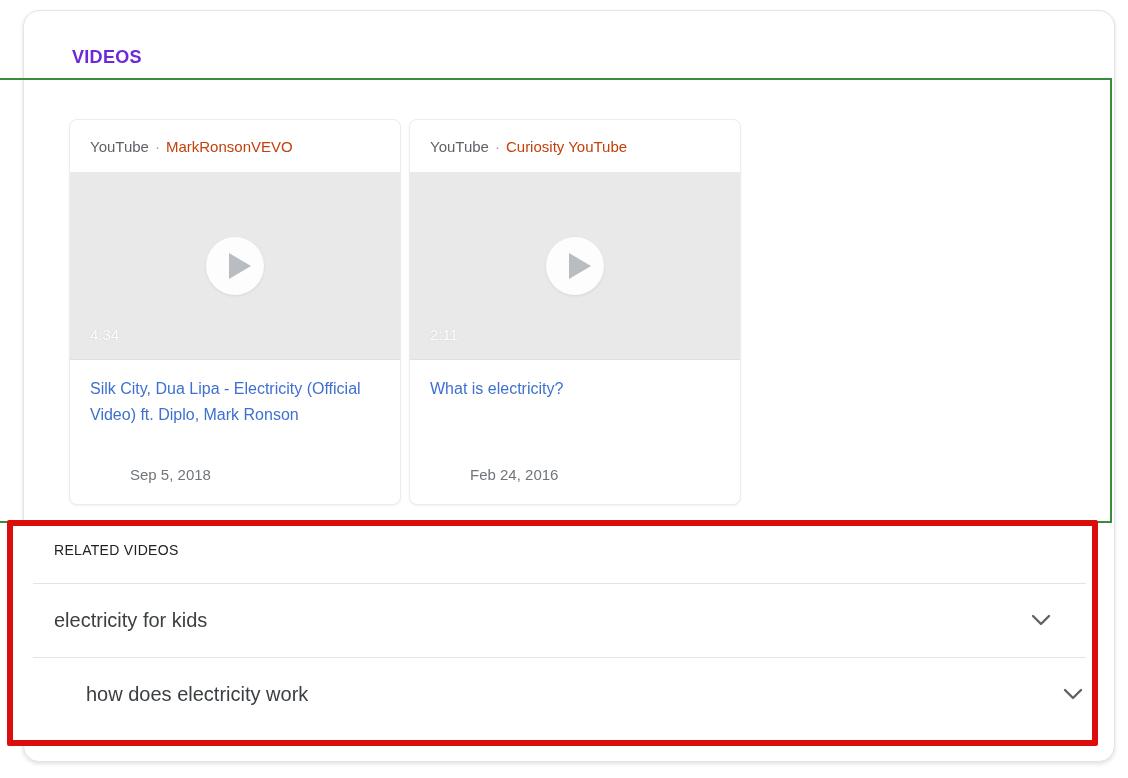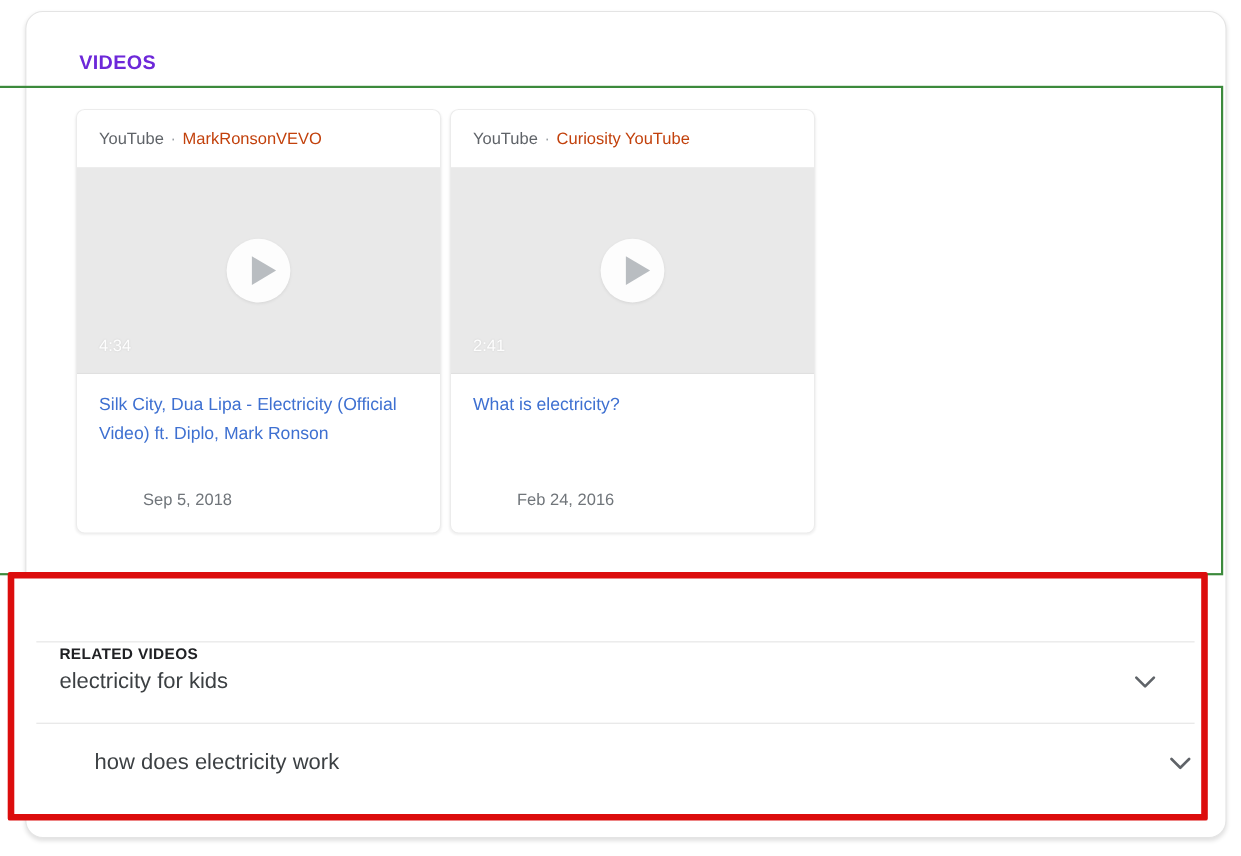--- a/index.html
+++ b/index.html
@@ -12,21 +12,21 @@
          box-shadow:0 2px 4px rgba(0,0,0,.12);}
 
   .videos-title{position:absolute;left:48px;top:36px;font-size:18px;font-weight:bold;
                 color:#6d28d9;letter-spacing:.3px;}
 
   
   .green-box{position:absolute;left:-10px;top:78px;width:1118px;height:441px;
              border:2px solid var(--green);pointer-events:none;z-index:5;}
 
   
-  .cards-row{position:absolute;left:45px;top:88px;display:flex;gap:8px;}
+  .cards-row{position:absolute;left:45px;top:108px;display:flex;gap:8px;}
   .video-card{width:330px;height:384px;background:#fff;border:1px solid #ececec;
               border-radius:8px;overflow:hidden;box-shadow:0 1px 2px rgba(0,0,0,.06);
               position:relative;}
   .vc-header{height:52px;display:flex;align-items:center;padding:0 20px;font-size:15px;
              white-space:nowrap;overflow:hidden;}
   .vc-provider{color:#5f6368;}
   .vc-dot{color:#9aa0a6;margin:0 6px;}
   .vc-channel{color:#c2410c;}
   .vc-thumb{position:relative;height:187px;background:#e9e9e9;border-bottom:1px solid #e0e0e0;padding-left:40px;}
   .play-circle{position:absolute;left:50%;top:50%;transform:translate(-50%,-50%);
@@ -38,22 +38,22 @@
   .vc-duration{position:absolute;left:20px;bottom:16px;font-size:15px;
                color:rgba(255,255,255,.95);text-shadow:0 0 2px rgba(0,0,0,.12);}
   .vc-info{position:relative;height:143px;padding:16px 20px 0 20px;box-sizing:border-box;}
   .vc-title{font-size:16px;line-height:26px;color:var(--blue);cursor:pointer;}
   .vc-date{position:absolute;left:20px;bottom:20px;font-size:15px;color:#70757a;margin-left:40px;}
 
   
   .red-box{position:absolute;left:7px;top:520px;width:1091px;height:226px;
            border:6px solid var(--red);border-radius:2px;box-sizing:border-box;
            background:#fff;z-index:6;}
-  .related-title{position:absolute;left:41px;top:16px;font-size:14px;font-weight:bold;
-                 color:#202124;letter-spacing:.3px;margin-top:44px;}
+  .related-title{position:absolute;left:41px;top:16px;font-size:14px;font-weight:normal;
+                 color:#202124;letter-spacing:.3px;}
   .rel-divider{position:absolute;left:20px;width:1053px;height:1px;background:#e4e4e4;}
   .rel-row{position:absolute;left:0;width:100%;height:74px;cursor:pointer;}
   .rel-text{position:absolute;left:41px;top:50%;transform:translateY(-50%);
             font-size:20px;color:#3c4043;}
   .rel-chevron{position:absolute;right:40px;top:50%;transform:translateY(-50%);
                width:22px;height:14px;display:flex;align-items:center;justify-content:center;
                cursor:pointer;}
 </style>
 </head>
 <body>
@@ -86,21 +86,21 @@
       <div class="video-card">
         <div class="vc-header">
           <span class="vc-provider">YouTube</span>
           <span class="vc-dot">·</span>
           <span class="vc-channel">Curiosity YouTube</span>
         </div>
         <div class="vc-thumb">
           <div class="play-circle">
             <div class="play-triangle"></div>
           </div>
-          <div class="vc-duration">2:41</div>
+          <div class="vc-duration">2:11</div>
         </div>
         <div class="vc-info">
           <div class="vc-title">What is electricity?</div>
           <div class="vc-date">Feb 24, 2016</div>
         </div>
       </div>
 
     </div>
   </div>
 

